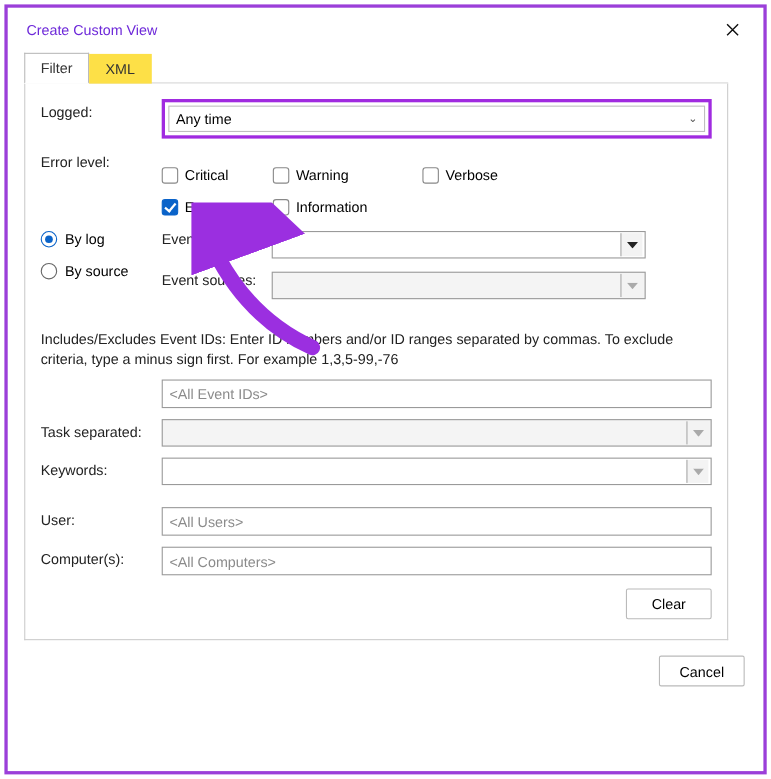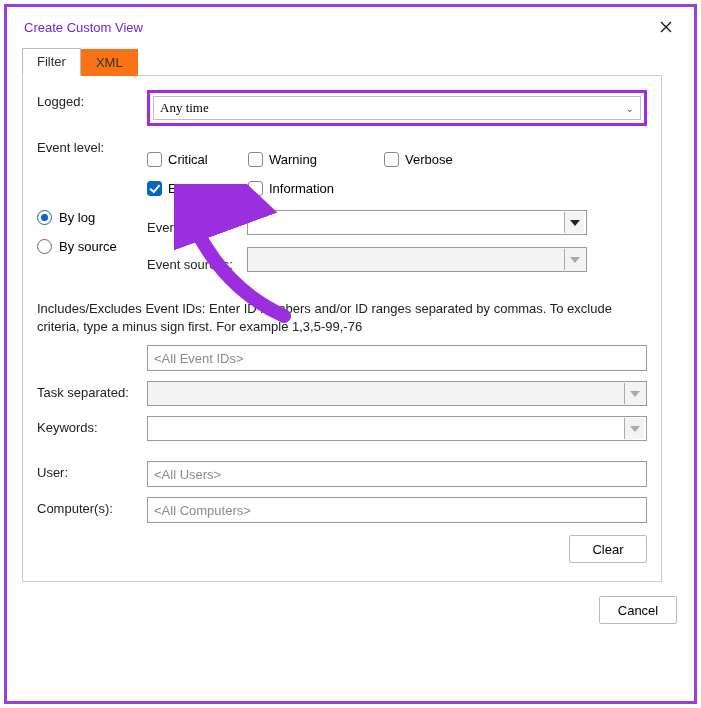--- a/index.html
+++ b/index.html
@@ -53,56 +53,55 @@
   }
   .tab {
     padding: 5px 14px 6px 14px;
     font-size: 13px;
     color: #333;
     cursor: pointer;
     border: 1px solid transparent;
     border-bottom: none;
     position: relative;
     top: 1px;
-    background: #f97316;
+    background: #fde047;
   }
   .tab.active {
     background: #fff;
     border-color: #bbb;
     border-bottom: 1px solid #fff;
   }
   .panel {
     border: 1px solid #ccc;
     border-top: none;
     margin: 0 10px 0 10px;
     width: 640px;
     padding: 14px 14px 18px 14px;
     background: #fff;
   }
 
-  .row { display: flex; align-items: flex-end; margin-bottom: 10px; }
+  .row { display: flex; align-items: flex-start; margin-bottom: 10px; }
   .lbl {
     width: 110px;
     color: #222;
     font-size: 13px;
     padding-top: 4px;
     align-self: flex-start;
   }
   .sub-lbl {
     width: 100px;
     color: #222;
     font-size: 13px;
   }
 
   
   .logged-wrap {
     border: 3px solid #a02be0;
     padding: 3px;
     flex: 1;
-    font-family: Liberation Serif, serif;
   }
   .select-lite {
     border: 1px solid #bfbfbf;
     height: 24px;
     display: flex;
     align-items: center;
     padding: 0 6px;
     justify-content: space-between;
     background: #fff;
     width: 100%;
@@ -261,21 +260,21 @@
       <div class="lbl">Logged:</div>
       <div class="logged-wrap">
         <div class="select-lite">
           <span>Any time</span>
           <span class="caret">⌄</span>
         </div>
       </div>
     </div>
 
     <div class="row" style="align-items:flex-start;">
-      <div class="lbl">Event level:</div>
+      <div class="lbl">Error level:</div>
       <div class="chk-grid">
         <div class="chk">
           <span class="box"></span>
           <span>Critical</span>
         </div>
         <div class="chk">
           <span class="box"></span>
           <span>Warning</span>
         </div>
         <div class="chk">

